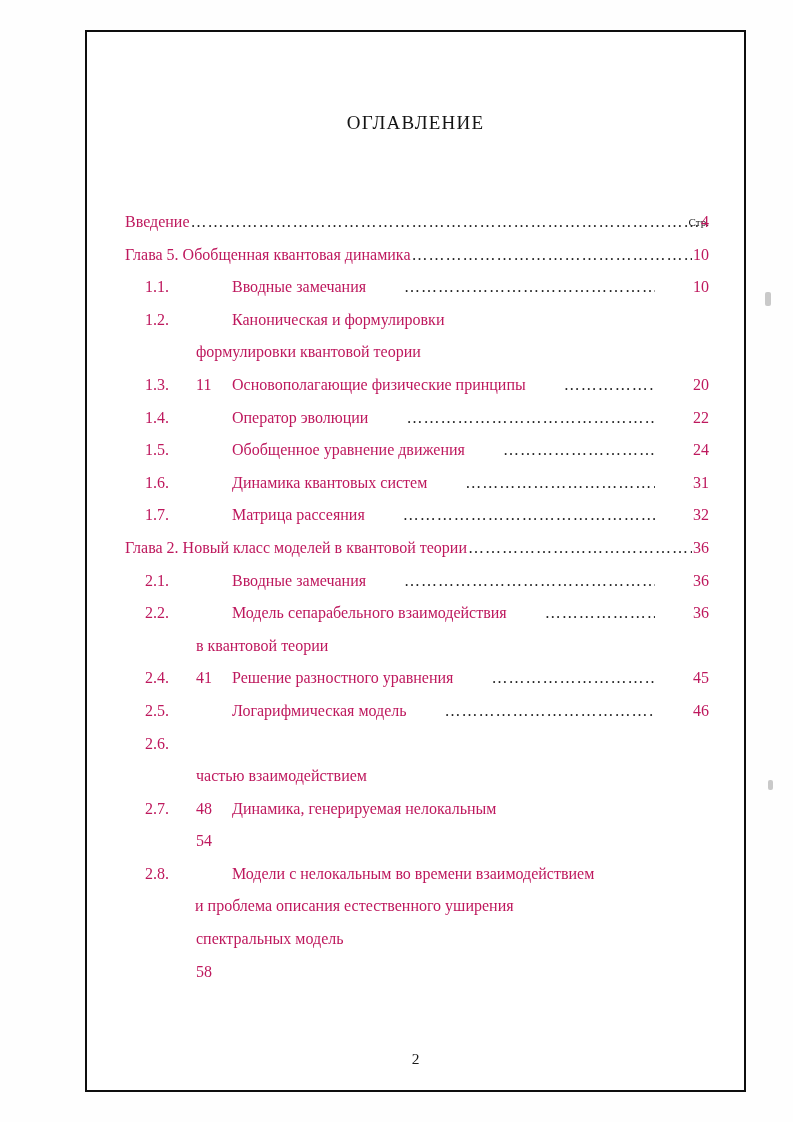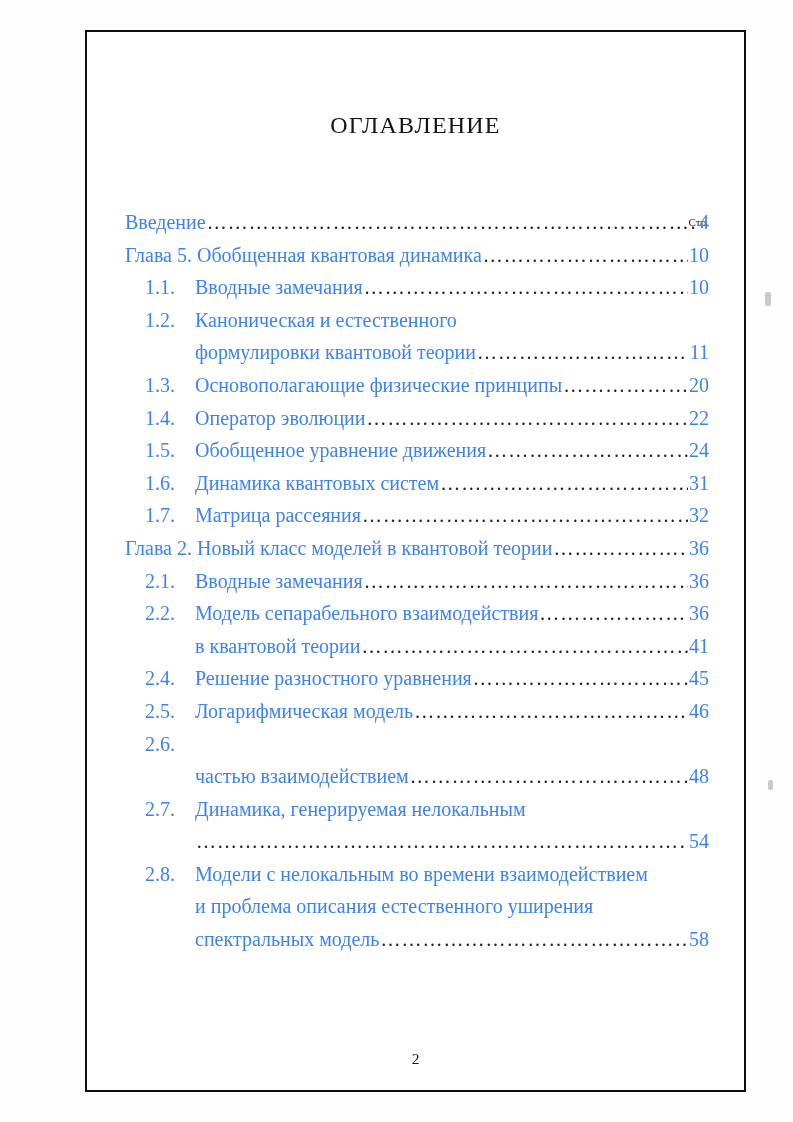--- a/index.html
+++ b/index.html
@@ -37,53 +37,53 @@
   }
   .scan-artifact-1 { left: 765px; top: 292px; width: 6px; height: 14px; }
   .scan-artifact-2 { left: 768px; top: 780px; width: 5px; height: 10px; }
 
   .doc-title {
     position: absolute;
     left: 85px;
     top: 112px;
     width: 661px;
     text-align: center;
-    font-size: 24px;
+    font-size: 19px;
     font-weight: 400;
     letter-spacing: 1.2px;
     color: #141414;
   }
   .col-header {
     position: absolute;
     left: 125px;
     top: 180px;
     width: 584px;
     text-align: right;
     font-size: 11px;
     color: #1a1a1a;
     margin-top: 36px;
   }
   .toc {
     position: absolute;
     left: 125px;
     top: 206px;
     width: 584px;
-    font-size: 20px;
-    color: #3b82f6;
+    font-size: 16px;
+    color: #be185d;
   }
   .toc-line {
     display: flex;
     align-items: baseline;
     height: 32.6px;
     line-height: 32.6px;
     white-space: nowrap;
   }
   .toc-line.top  { padding-left: 0; }
-  .toc-line.sub  { padding-left: 20px; }
-  .toc-line.cont { padding-left: 70px; }
+  .toc-line.sub  { padding-left: 20px; gap: 37px; }
+  .toc-line.cont { padding-left: 70px; flex-direction: column; }
   .num {
     width: 50px;
     flex: 0 0 50px;
   }
   .txt {
     white-space: nowrap;
     flex: 0 0 auto;
   }
   .leader {
     flex: 1 1 auto;
@@ -143,21 +143,21 @@
         <div class="toc-line sub">
           <span class="num">1.1.</span>
           <span class="txt">Вводные замечания</span>
           <span class="leader"></span>
           <span class="pg">10</span>
         </div>
       </div>
       <div class="toc-entry">
         <div class="toc-line sub">
           <span class="num">1.2.</span>
-          <span class="txt">Каноническая и естественного</span>
+          <span class="txt">Каноническая и формулировки</span>
         </div>
         <div class="toc-line cont">
           <span class="txt">формулировки квантовой теории</span>
           <span class="leader"></span>
           <span class="pg">11</span>
         </div>
       </div>
       <div class="toc-entry">
         <div class="toc-line sub">
           <span class="num">1.3.</span>

